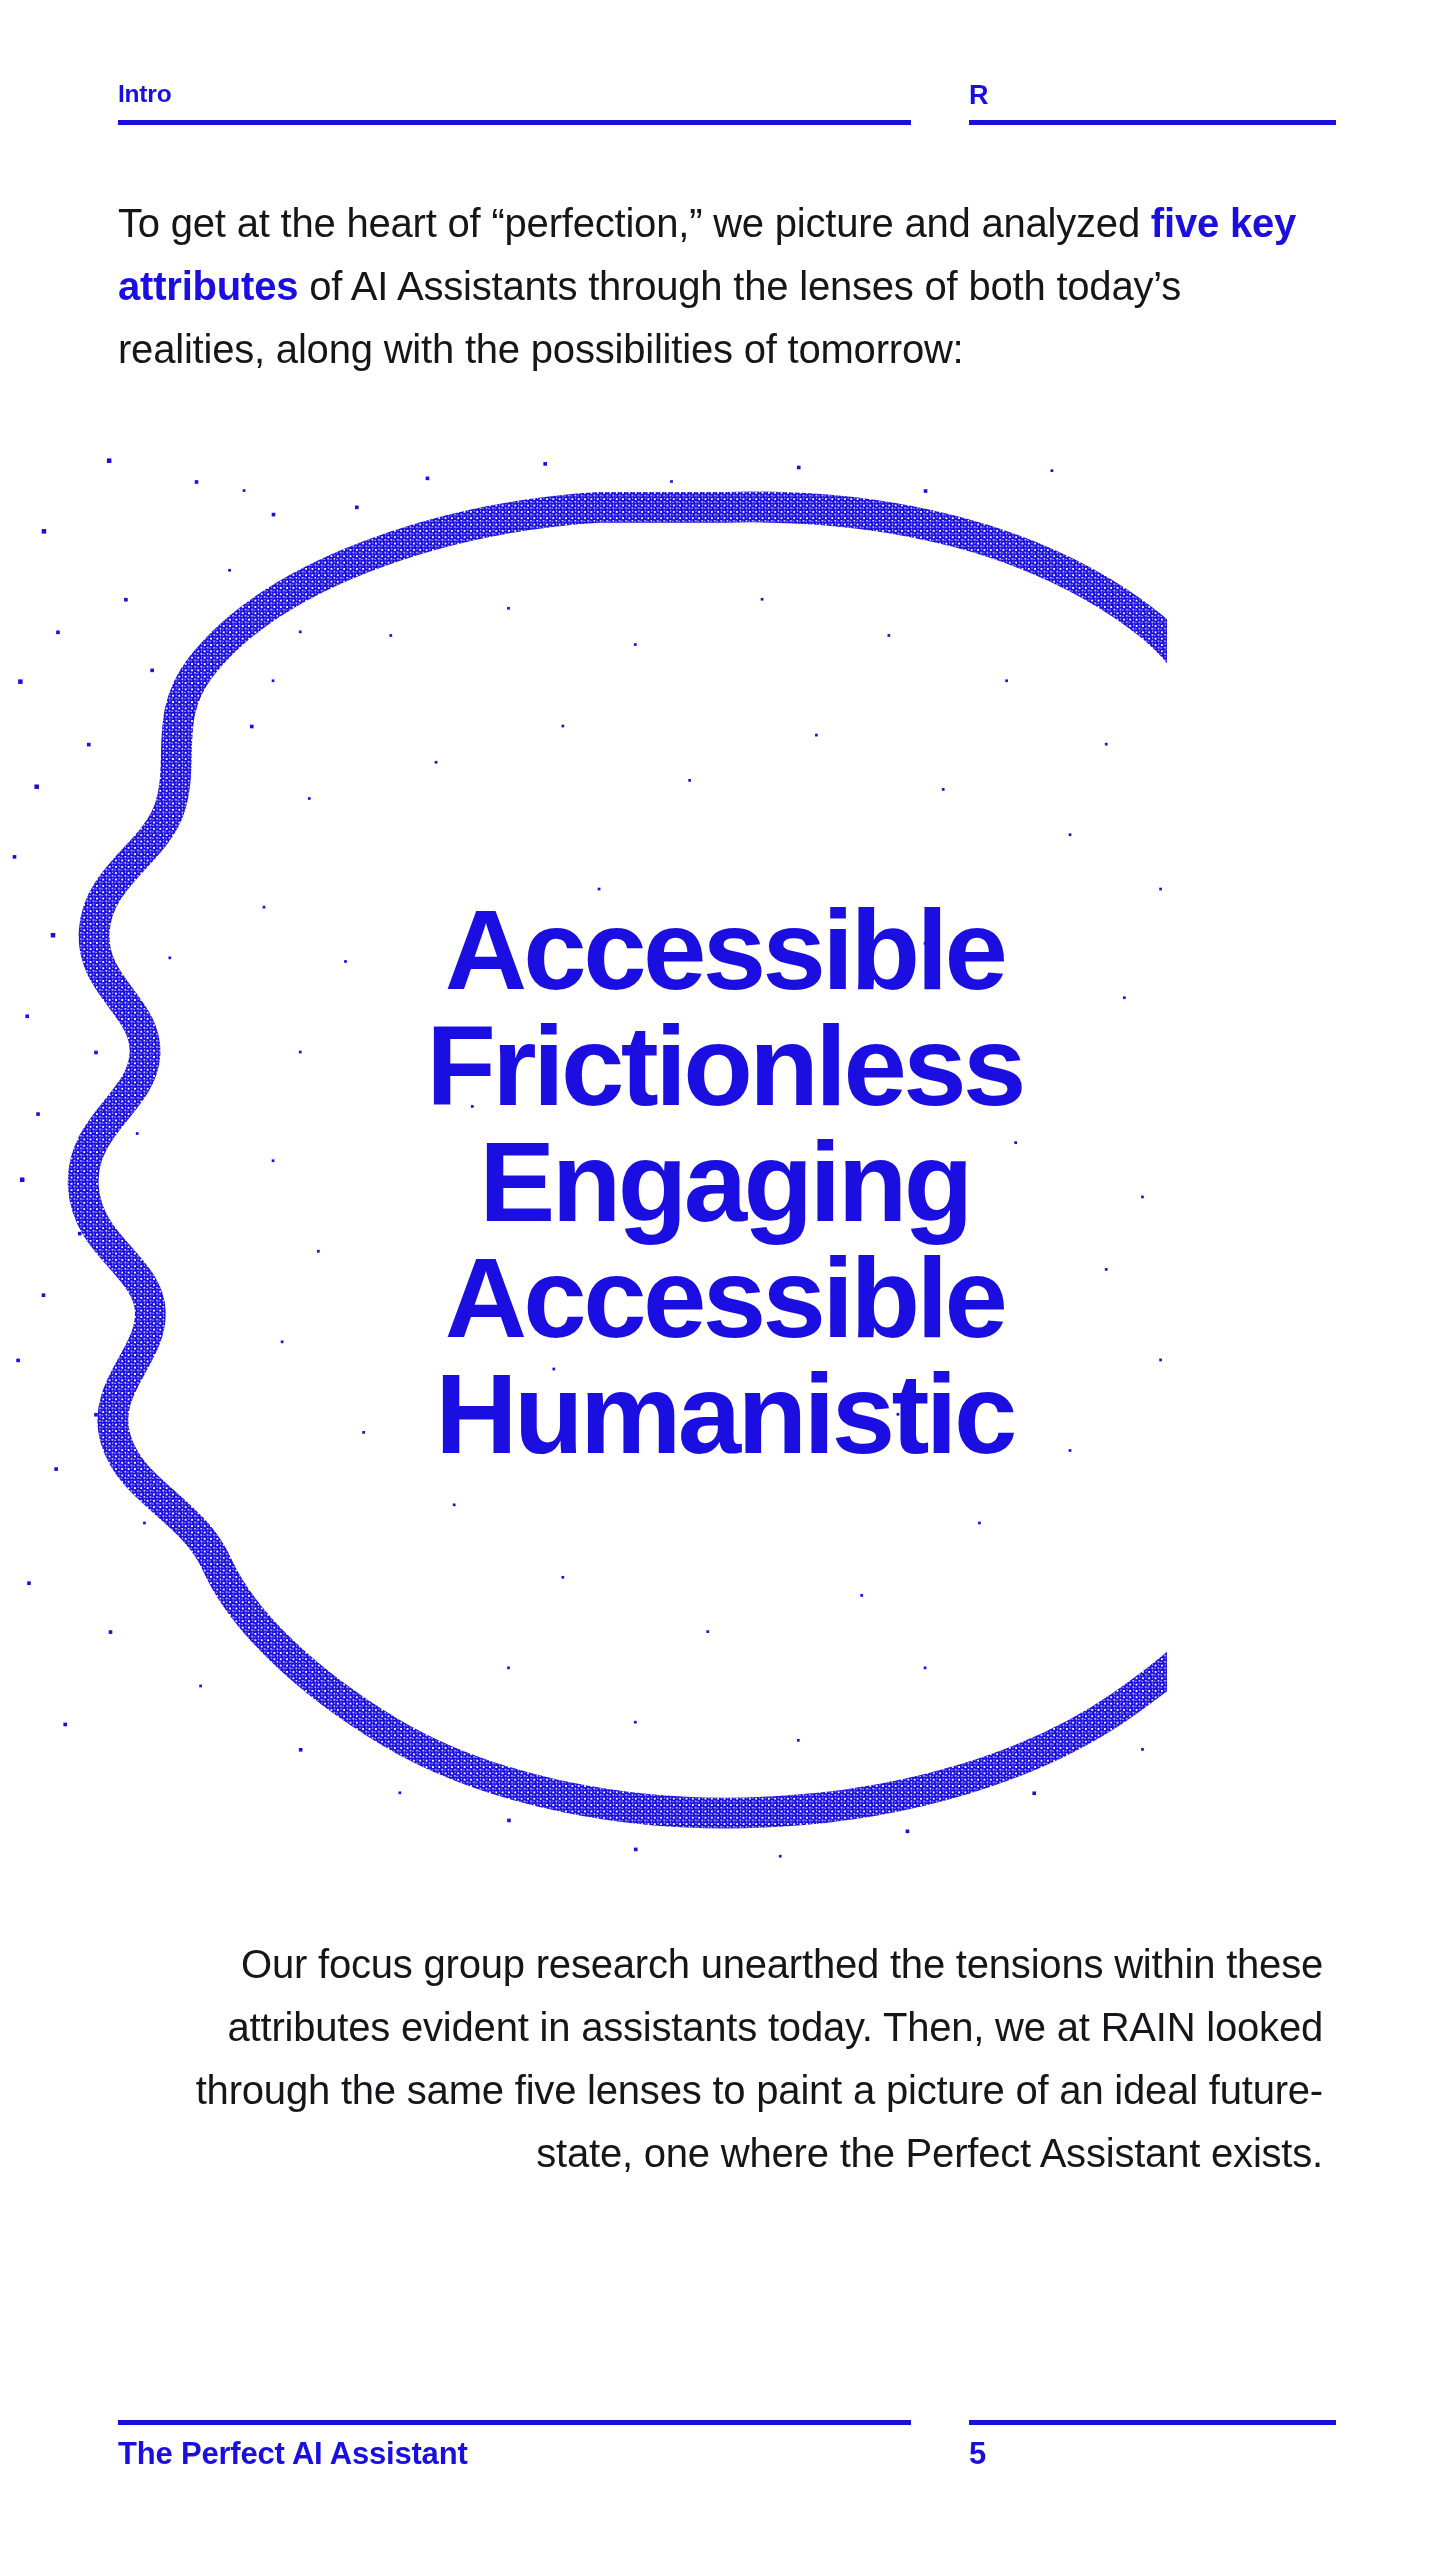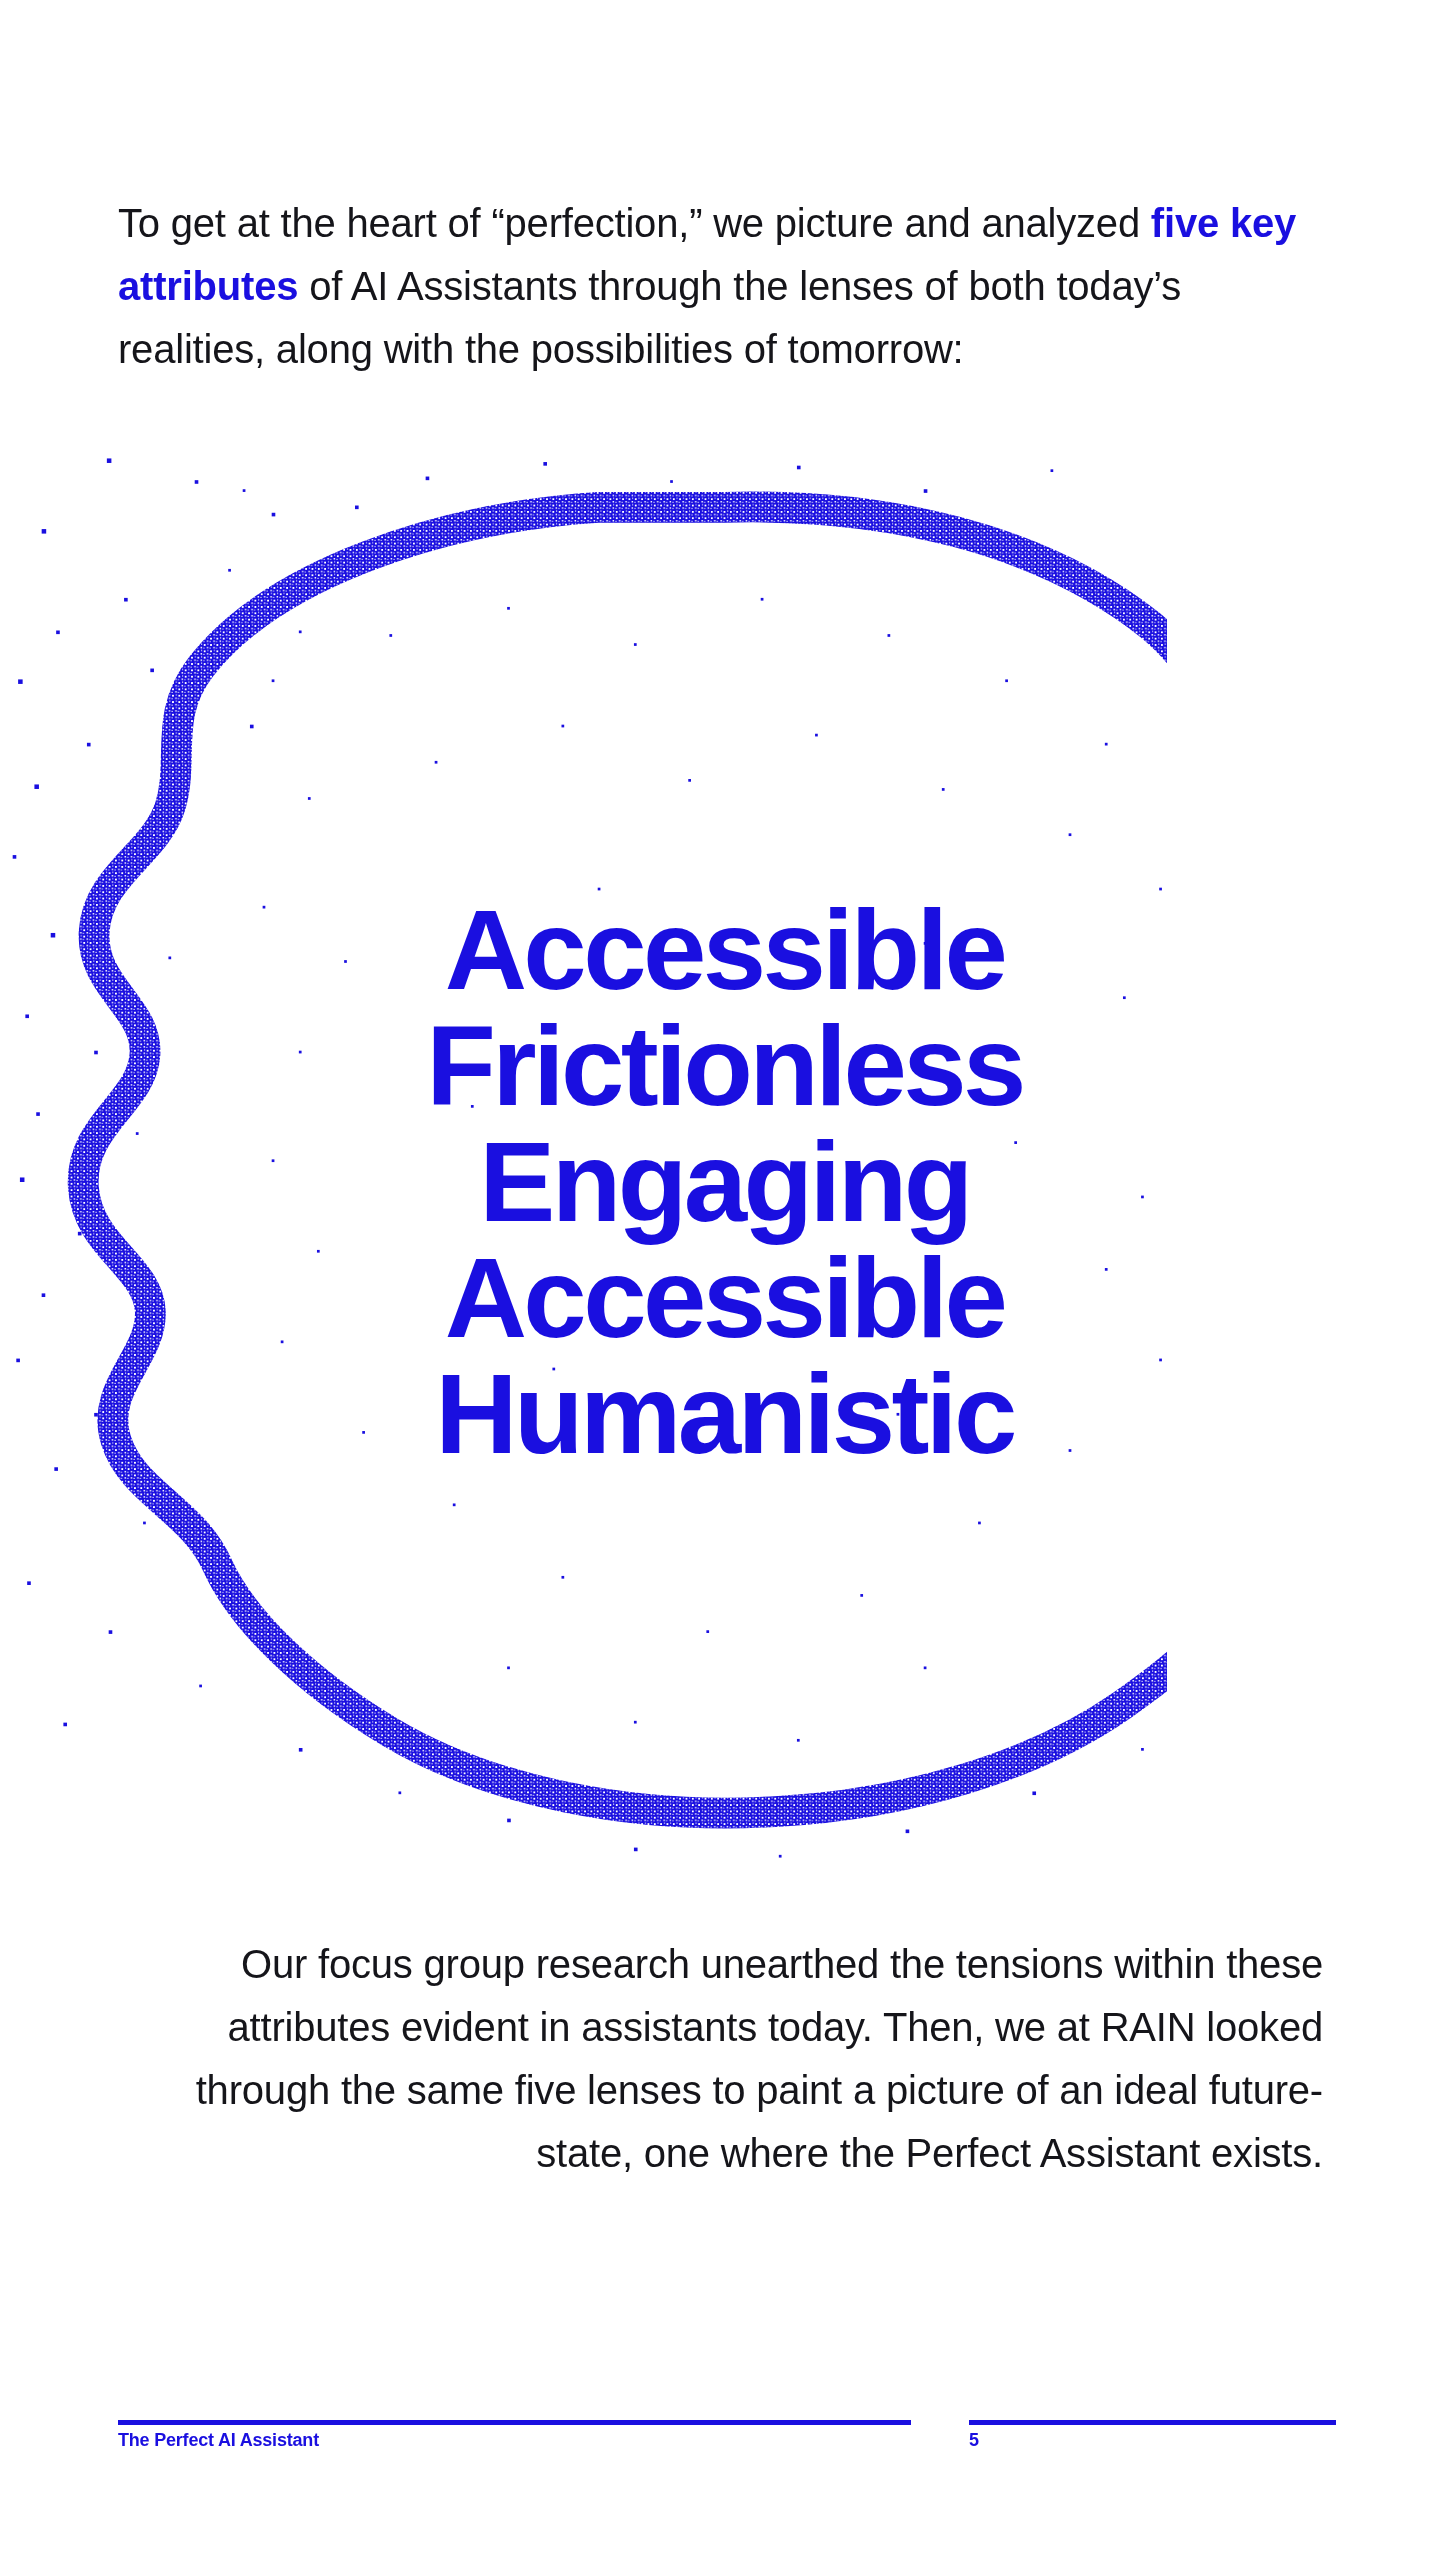--- a/index.html
+++ b/index.html
@@ -61,30 +61,40 @@
 
   
   .footer{
     position:absolute; left:0; top:2420px; width:1449px; height:109px;
   }
   .ftr-col-left{ position:absolute; left:118px; top:0; width:793px; }
   .ftr-col-right{ position:absolute; left:969px; top:0; width:367px; }
   .ftr-col-left .rule{ position:absolute; left:0; top:0; width:793px; }
   .ftr-col-right .rule{ position:absolute; left:0; top:0; width:367px; }
   .ftr-label{
-    position:absolute; left:0; top:10px;
-    font-size:18px; font-weight:700; color:#1a0fe0;
+    position:absolute; left:0; top:16px;
+    font-size:31px; font-weight:700; color:#1a0fe0;
     letter-spacing:-0.2px; white-space:nowrap;
   }
 </style>
 </head>
 <body>
 
 <div class="page">
 
+  <div class="header">
+    <div class="hdr-col-left">
+      <div class="hdr-label">Intro</div>
+      <div class="rule"></div>
+    </div>
+    <div class="hdr-col-right">
+      <div class="hdr-label logo">R</div>
+      <div class="rule"></div>
+    </div>
+  </div>
 
   <div class="copy copy-intro"><span>To get at the heart of “perfection,” we picture and analyzed </span><span class="hl">five key attributes</span><span> of AI Assistants through the lenses of both today’s realities, along with the possibilities of tomorrow:</span></div>
 
   <div class="graphic">
     <svg viewBox="0 0 1600 1610" preserveAspectRatio="none">
       <defs>
         <clipPath id="blobclip">
           <path id="blobpath" d="M 800 60
             C 980 55, 1150 95, 1270 190
             C 1330 240, 1352 300, 1344 350

